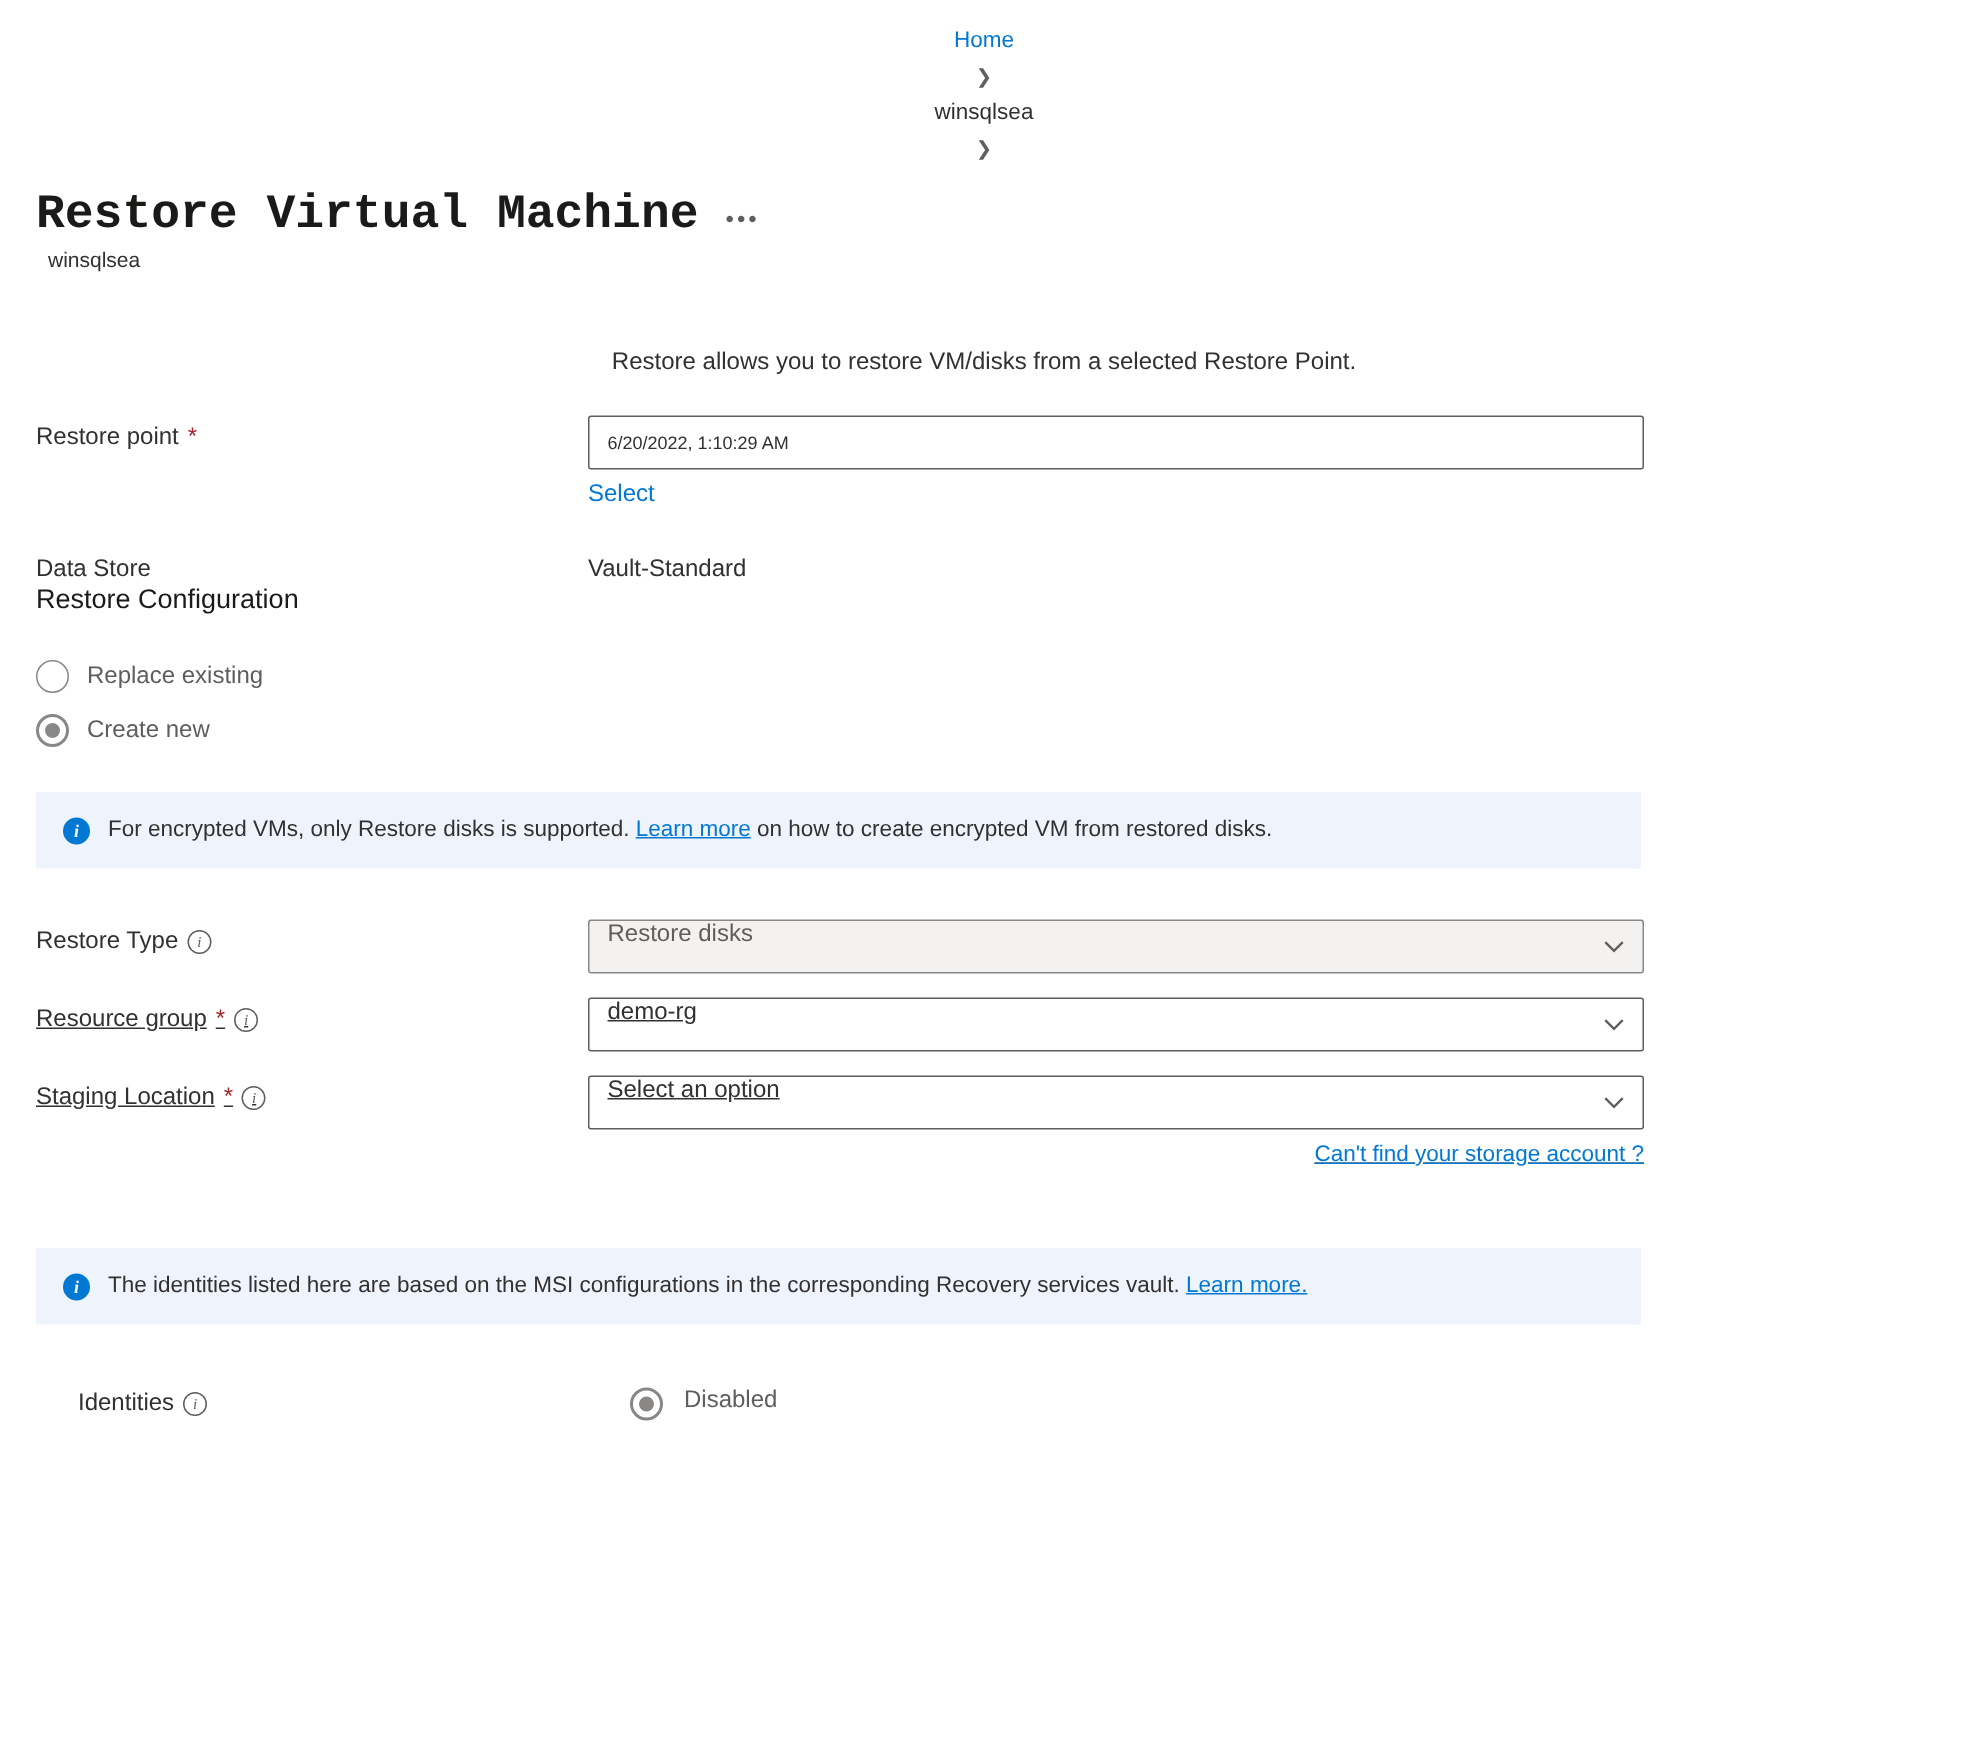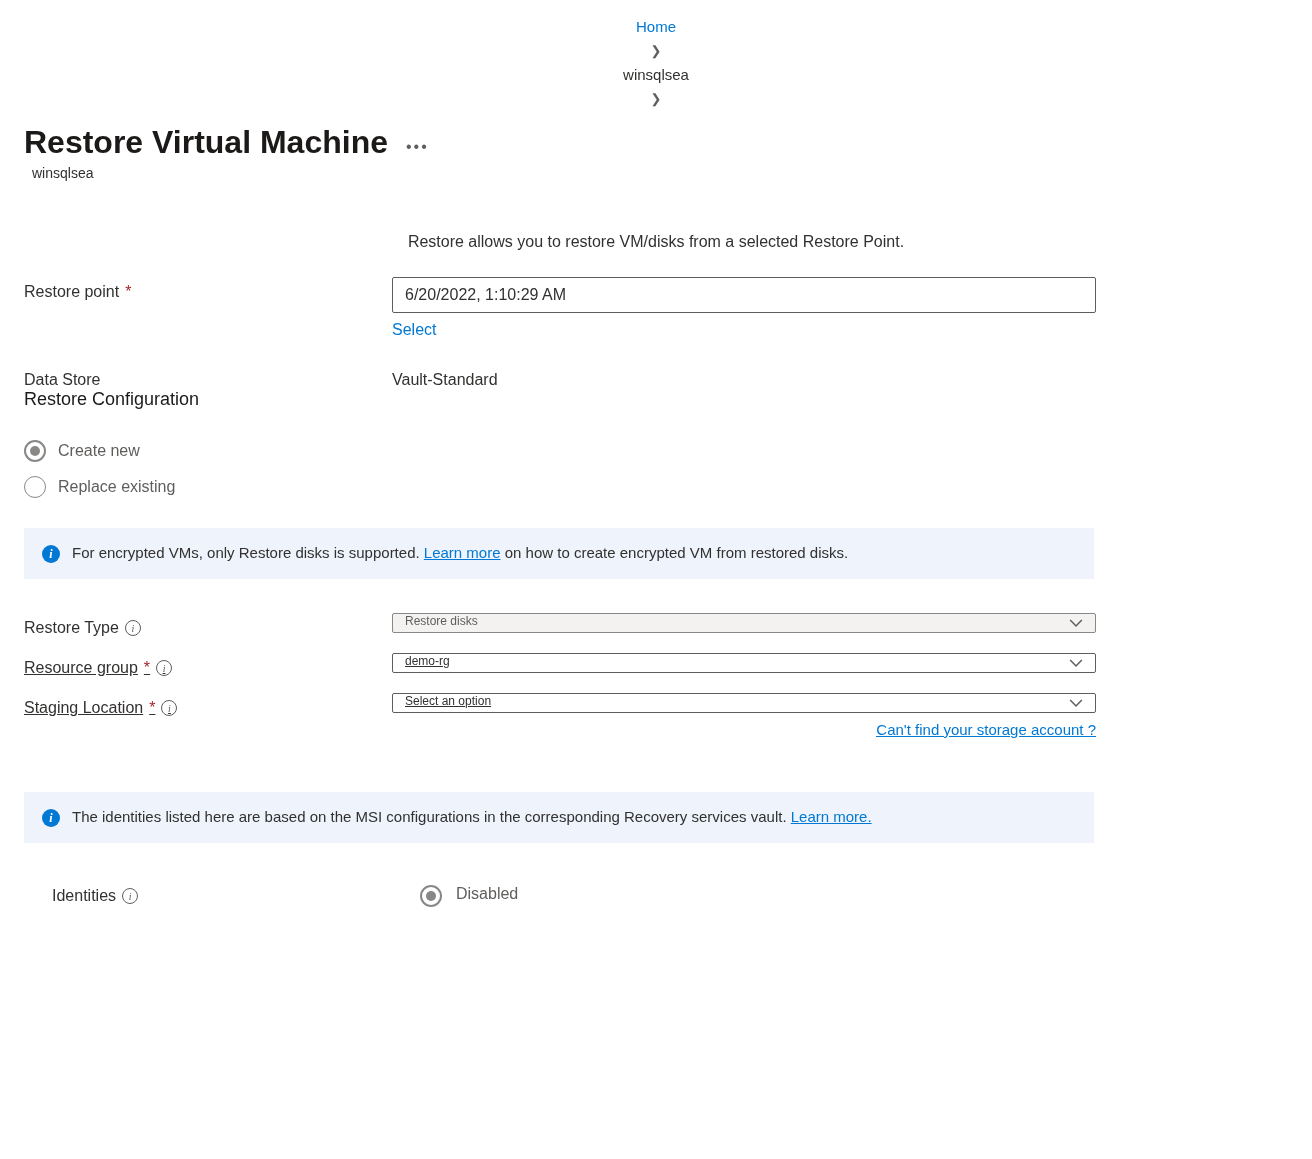--- a/index.html
+++ b/index.html
@@ -36,20 +36,21 @@
     }
     .page-title-row {
       display: flex;
       align-items: center;
       gap: 18px;
     }
     .page-title {
       font-size: 32px;
       font-weight: 600;
       color: #1b1a19;
+      font-family: Liberation Mono, monospace;
     }
     .more-dots {
       color: #605e5c;
       font-size: 16px;
       letter-spacing: 2px;
       cursor: pointer;
       padding-top: 8px;
     }
     .subtitle {
       font-size: 14px;
@@ -88,21 +89,21 @@
     .form-value {
       flex: 1;
       max-width: 704px;
     }
     .text-input {
       width: 100%;
       height: 36px;
       border: 1px solid #605e5c;
       border-radius: 2px;
       padding: 0 12px;
-      font-size: 16px;
+      font-size: 12px;
       font-family: inherit;
       color: #323130;
       background: #fff;
     }
     .select-link {
       color: #0078d4;
       text-decoration: none;
       font-size: 16px;
       display: inline-block;
       margin-top: 8px;
@@ -190,25 +191,25 @@
       align-items: center;
       justify-content: center;
       font-size: 10px;
       color: #605e5c;
       font-style: italic;
       font-family: Georgia, serif;
       cursor: pointer;
     }
     .dropdown {
       width: 100%;
-      height: 20px;
+      height: 36px;
       border: 1px solid #605e5c;
       border-radius: 2px;
       padding: 0 36px 0 12px;
-      font-size: 12px;
+      font-size: 16px;
       font-family: inherit;
       color: #323130;
       background: #fff;
       position: relative;
       display: flex;
       align-items: flex-start;
       cursor: pointer;
     }
     .dropdown.disabled {
       background: #f3f2f1;
@@ -288,28 +289,28 @@
 
 <div class="form-row">
   <div class="form-label">Data Store</div>
   <div class="form-value static-value">Vault-Standard</div>
 </div>
 
 <h2 class="section-heading">Restore Configuration</h2>
 
 <div class="radio-group">
   <div class="radio-row">
+    <span class="radio-outer"></span>
+    <span class="radio-label">Replace existing</span>
+  </div>
+  <div class="radio-row">
     <span class="radio-outer checked">
       <span class="radio-inner"></span>
     </span>
     <span class="radio-label">Create new</span>
-  </div>
-  <div class="radio-row">
-    <span class="radio-outer"></span>
-    <span class="radio-label">Replace existing</span>
   </div>
 </div>
 
 <div class="info-banner">
   <span class="info-icon">i</span>
   <div>
     <span>For encrypted VMs, only Restore disks is supported. </span><span class="link-underline">Learn more</span><span> on how to create encrypted VM from restored disks.</span>
   </div>
 </div>
 

